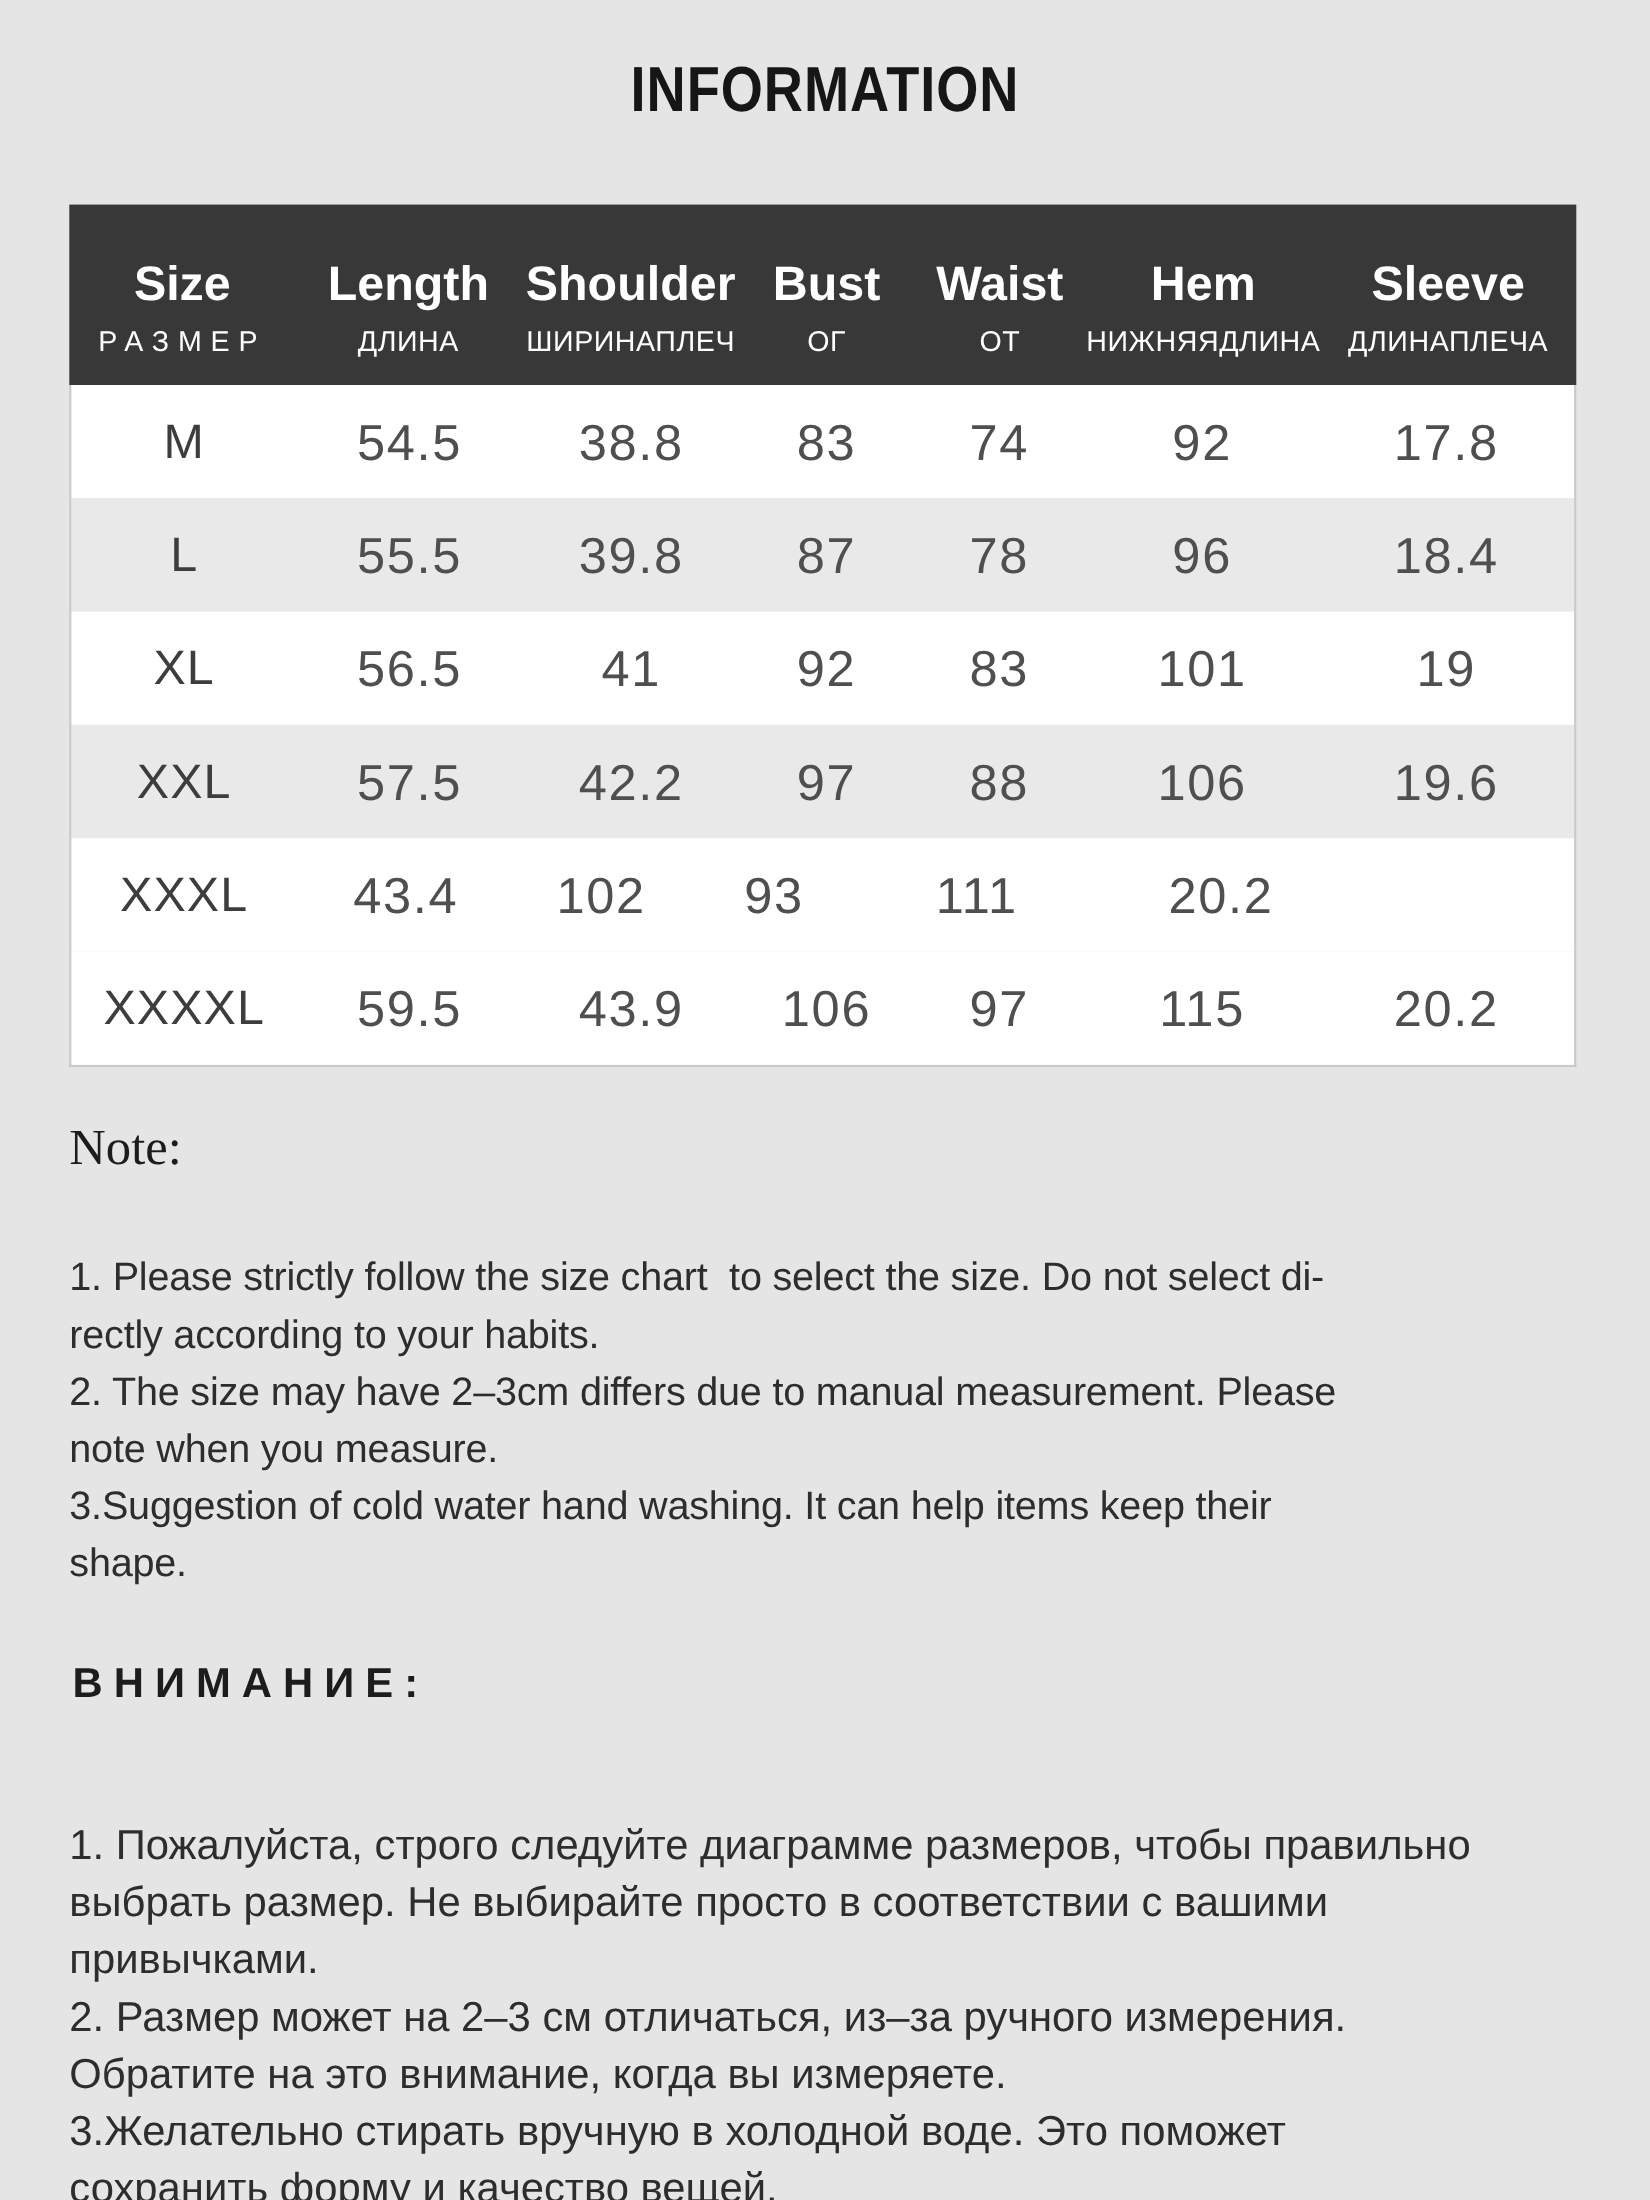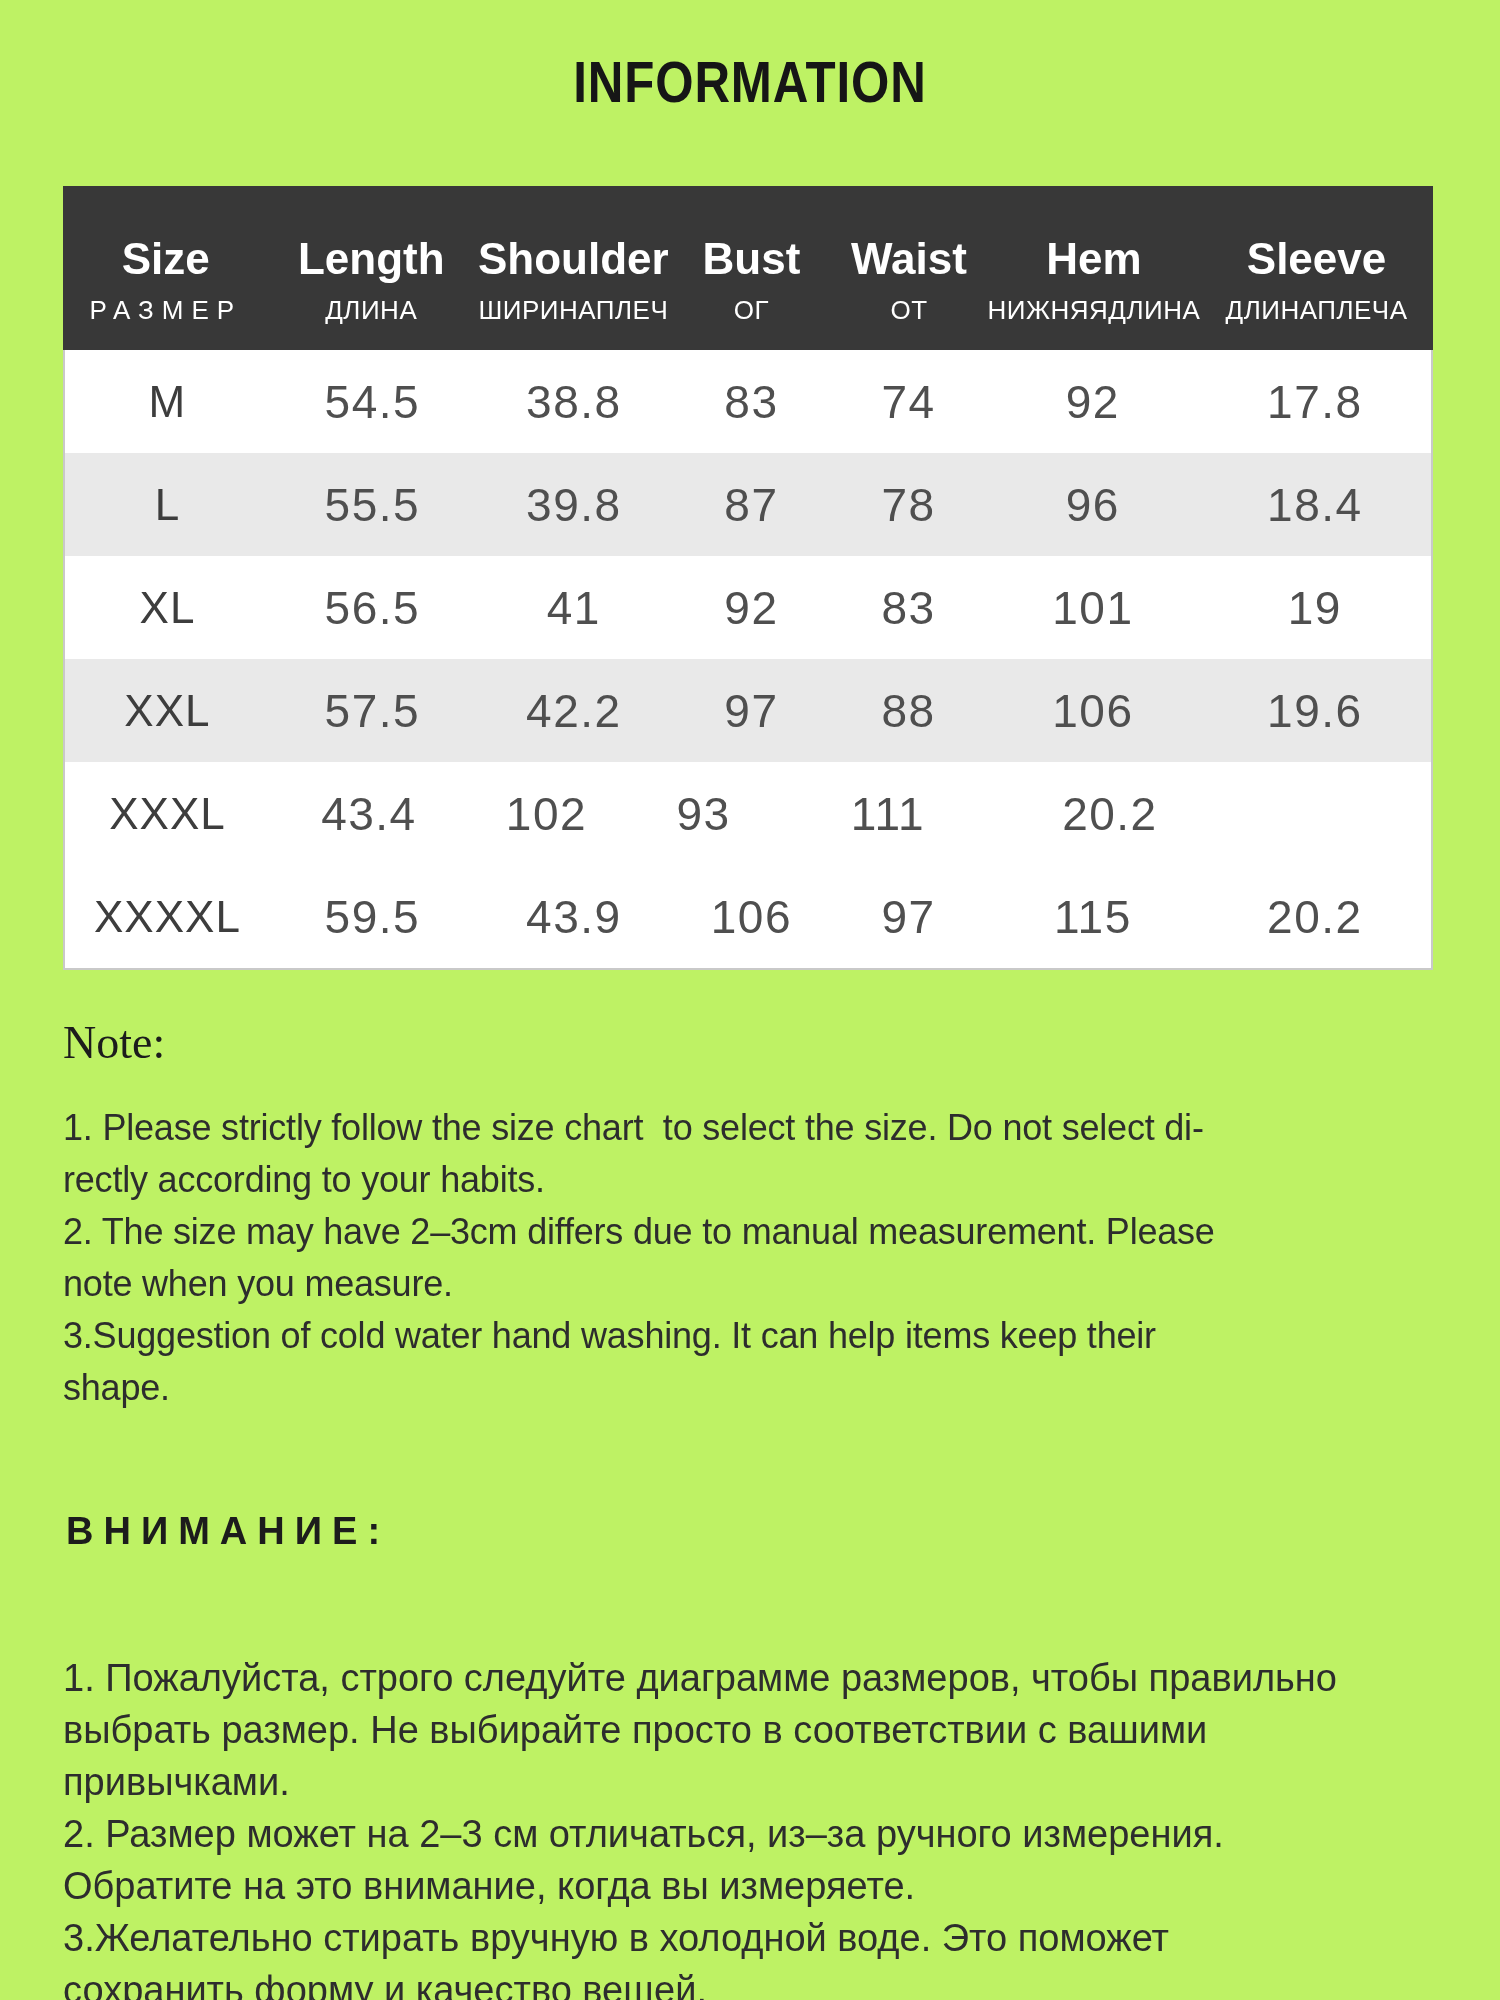--- a/index.html
+++ b/index.html
@@ -1,20 +1,20 @@
 <!DOCTYPE html>
 <html style="--header_bg: #383838; --header_text: #ffffff; --row_alt: #e9e9e9; --table_border: #c9c9c9; --body_text: #4f4f4f;"><head>
 <meta charset="utf-8">
 <style>
   html, body { margin: 0; padding: 0; background: #ffffff; }
   .page {
     position: relative;
     width: 1500px;
     height: 2000px;
-    background: #bef264;
+    background: #e5e5e5;
     font-family: "Liberation Sans", sans-serif;
     overflow: hidden;
   }
 
   
   .title {
     position: absolute;
     top: 48px;
     left: 0;
     width: 100%;
@@ -98,21 +98,21 @@
     top: 1016px;
     left: 63px;
     font-size: 46px;
     font-weight: 400;
     color: #1c1c1c;
     margin: 0;
     font-family: Liberation Serif, serif;
   }
   .notes-en {
     position: absolute;
-    top: 1102px;
+    top: 1135px;
     left: 63px;
     width: 1380px;
   }
   .note-line {
     font-size: 36px;
     line-height: 52px;
     color: #2d2d2d;
     letter-spacing: -0.2px;
     white-space: pre;
   }

